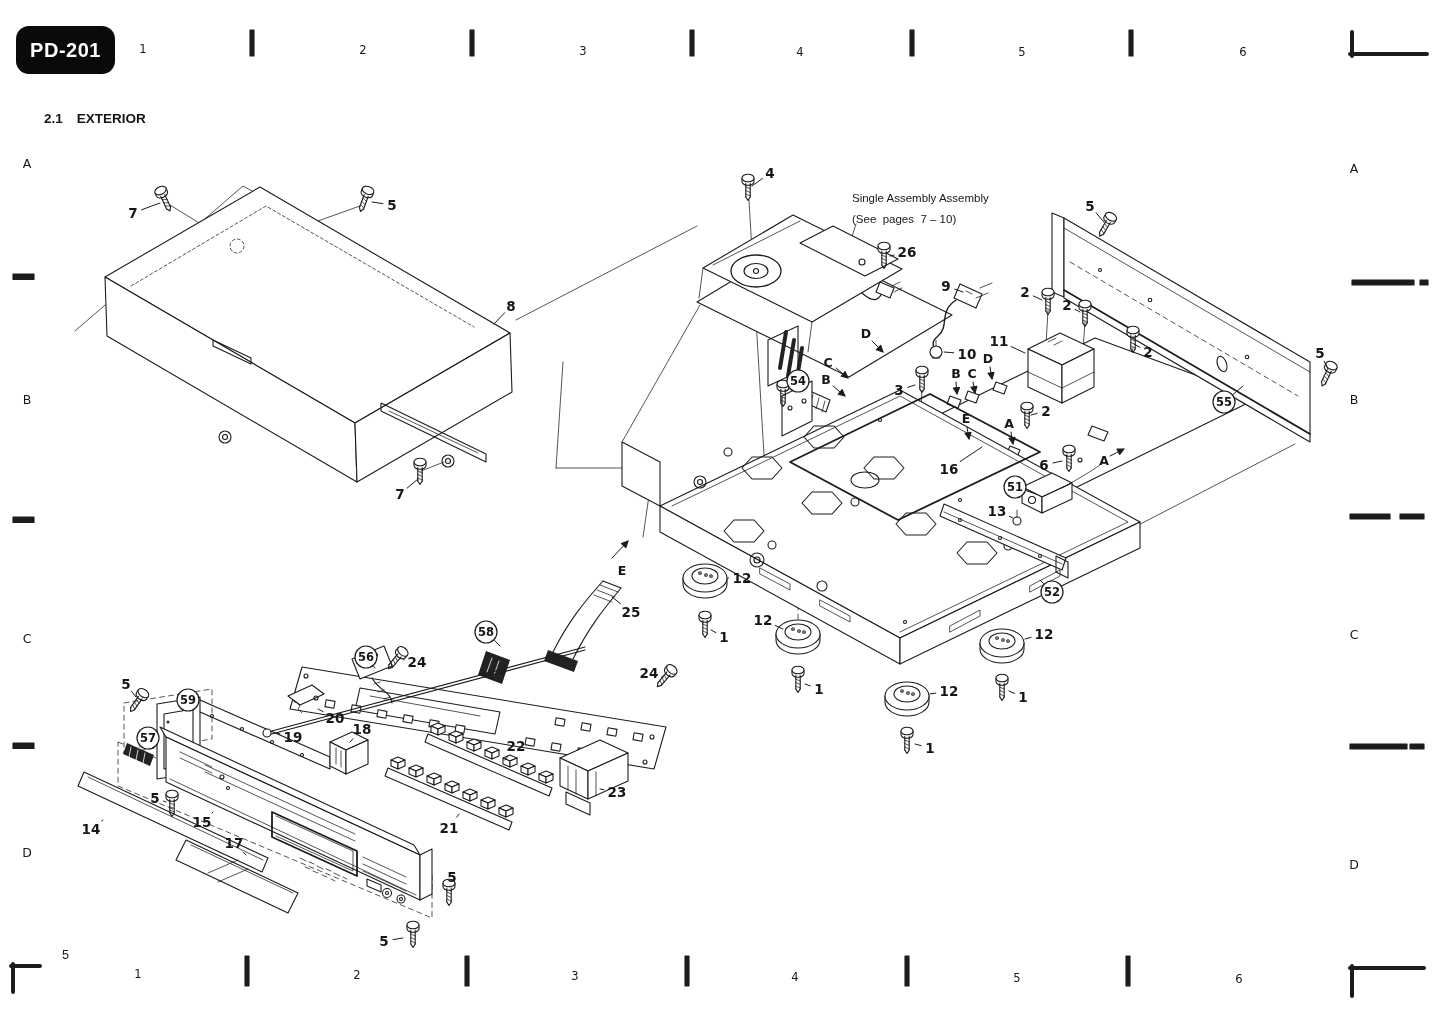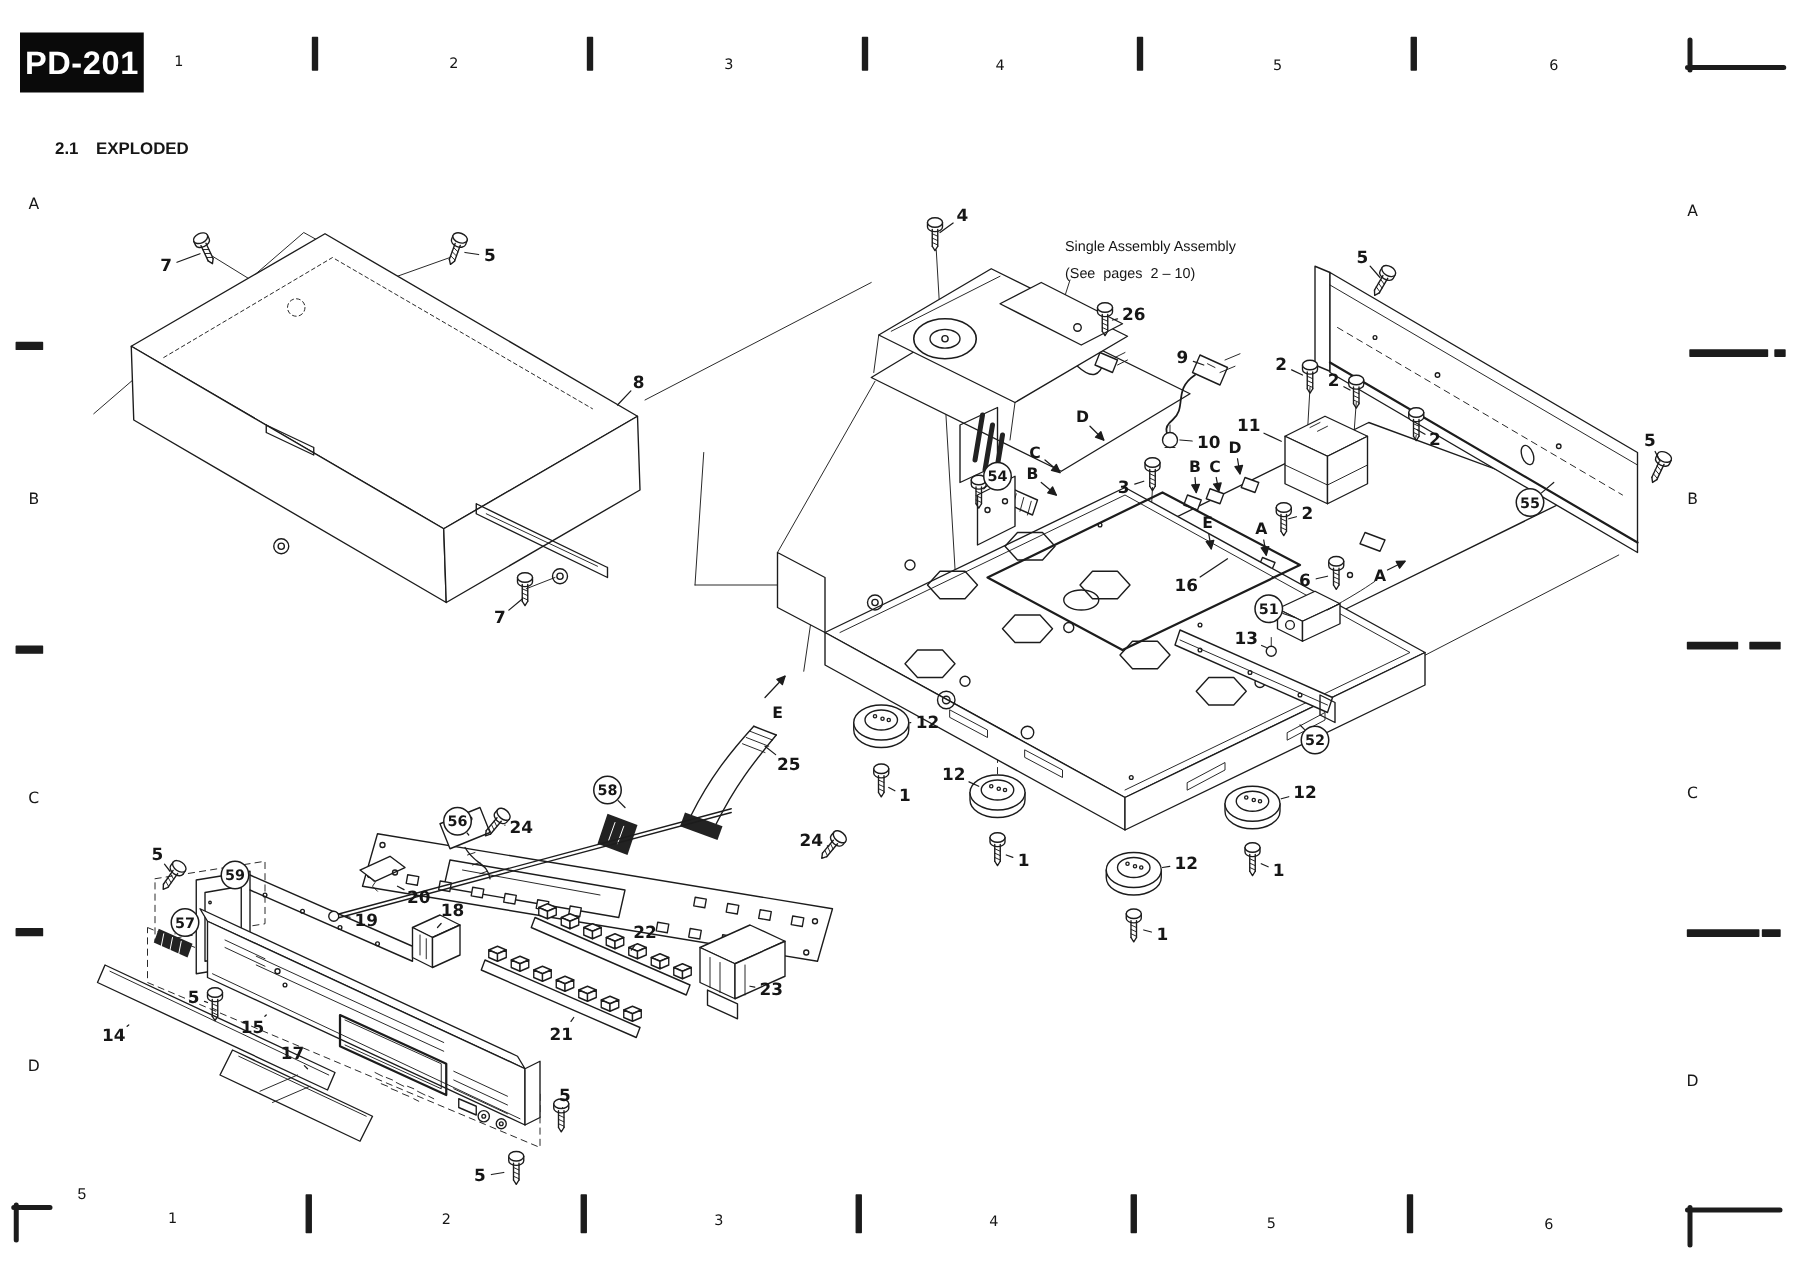--- a/index.html
+++ b/index.html
@@ -10,21 +10,21 @@
   #diagram{stroke:#1c1c1c;fill:none;stroke-width:1.1;stroke-linecap:round;stroke-linejoin:round;}
   #diagram text{stroke:none;fill:#161616;}
   .dash{stroke-dasharray:5 4;}
   .dash2{stroke-dasharray:3 2.5;}
   .thin{stroke-width:.75;}
   .thick{stroke-width:1.8;}
   .wfill{fill:#ffffff;}
   .kfill{fill:#222222;stroke:none;}
   .model-plate{position:absolute;left:16px;top:26px;width:99px;height:48px;background:#0a0a0a;
       display:flex;align-items:center;justify-content:center;color:#ffffff;font-weight:bold;
-      font-size:26px;letter-spacing:.5px;}
+      font-size:20px;letter-spacing:.5px;border-radius:13px;}
   .title{position:absolute;left:44px;top:88px;margin:0;font-size:21.5px;font-weight:bold;letter-spacing:.2px;white-space:nowrap;}
   .title .num{display:inline-block;margin-right:25px;}
   .subtitle{position:absolute;left:44px;top:111px;margin:0;font-size:13.5px;font-weight:bold;white-space:nowrap;}
   .subtitle .num{display:inline-block;margin-right:14px;}
   .annotation{position:absolute;left:852px;top:188px;font-size:11.5px;line-height:21px;white-space:pre;}
   .pagenum{position:absolute;left:62px;top:948px;font-size:12.5px;}
   #anno-layer text{font-family:"DejaVu Sans","Liberation Sans",sans-serif;}
   #anno-layer .co-label{font-size:13.5px;font-weight:600;}
   #anno-layer .co-circ{font-size:11.5px;}
   #anno-layer .grid-num{font-size:11.5px;}
@@ -35,23 +35,23 @@
 </head>
 <body>
 
 <div class="page">
 
   <div class="model-plate">
     <span>PD-201</span>
   </div>
 
 
-  <h2 class="subtitle"><span class="num">2.1</span><span>EXPLODED</span></h2>
-
-  <div class="annotation"><span>Single Assembly Assembly</span><br><span>(See  pages  2 – 10)</span></div>
+  <h2 class="subtitle"><span class="num">2.1</span><span>EXTERIOR</span></h2>
+
+  <div class="annotation"><span>Single Assembly Assembly</span><br><span>(See  pages  7 – 10)</span></div>
 
   <div class="pagenum">5</div>
 
   <svg id="diagram" width="1445" height="1019" viewBox="0 0 1445 1019">
 
     <defs>
       <g id="sym-screw">
         <path class="wfill" d="M-6,-6 L-6,-2.5 A6,3.8 0 0 0 6,-2.5 L6,-6"></path>
         <ellipse class="wfill" cx="0" cy="-6" rx="6" ry="3.8"></ellipse>
         <path d="M-2.2,-0.5 L-2.2,13 M2.2,-0.5 L2.2,13"></path>

